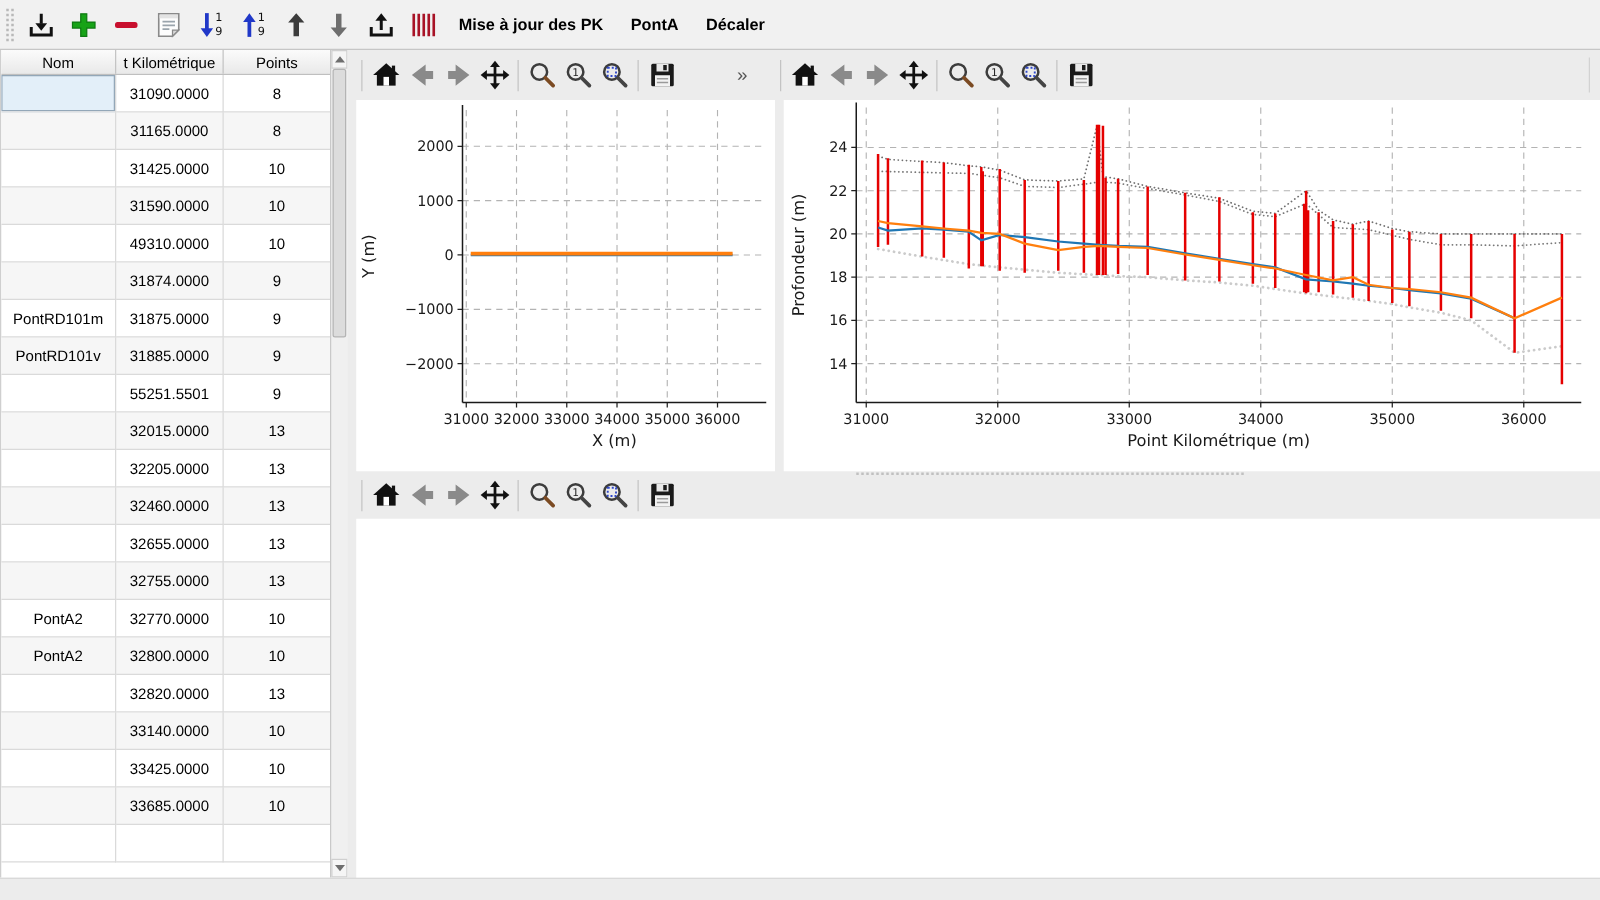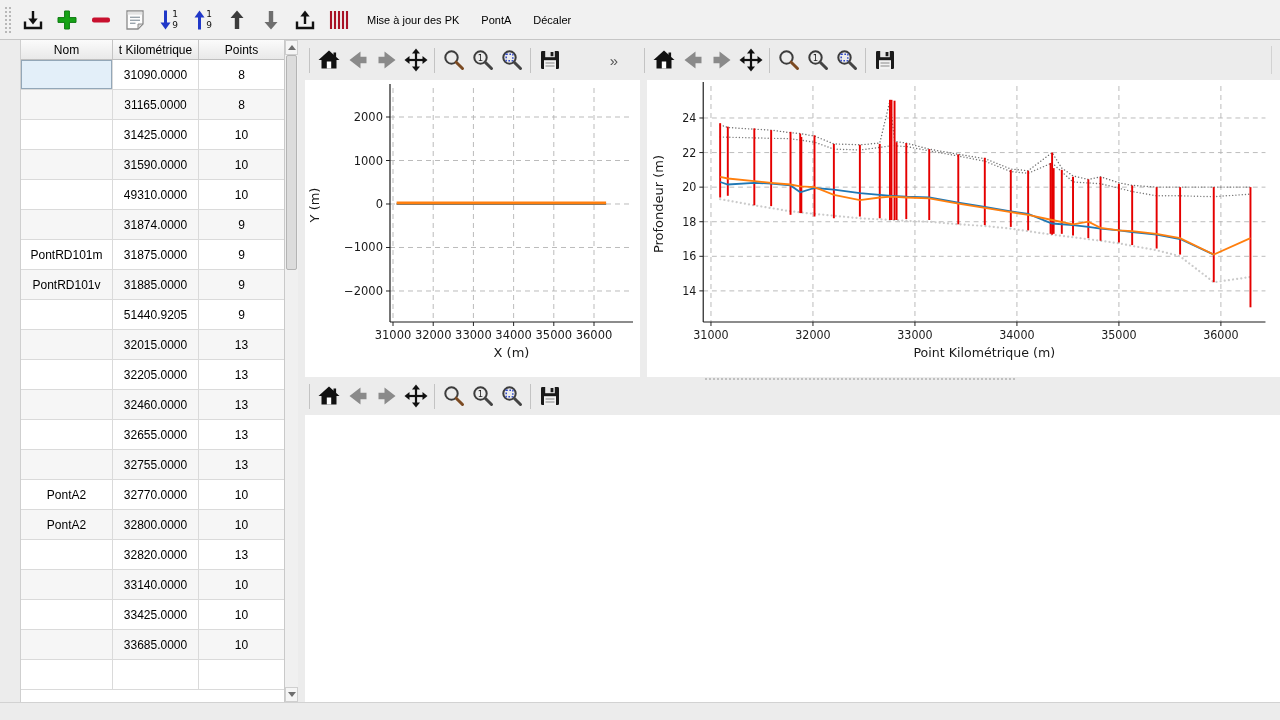--- a/index.html
+++ b/index.html
@@ -8,24 +8,24 @@
   *{box-sizing:border-box;}
 
   
   .topbar{height:40px;background:#f1f1f1;border-bottom:1px solid #c6c6c6;
           display:flex;align-items:center;padding:0 4px;}
   .grip{width:6px;height:26px;margin:0 5px 0 1px;
         border-left:2px dotted #b8b8b8;border-right:2px dotted #b8b8b8;}
   .tbtn{width:34px;height:32px;display:flex;align-items:center;justify-content:center;
         border:none;background:transparent;padding:0;}
   .tbtn svg{width:24px;height:24px;display:block;}
-  .tact{height:32px;display:flex;align-items:center;padding:0 11px;font-size:11px;
-        background:transparent;border:none;font-family:inherit;white-space:nowrap;}
-
-  .content{display:flex;height:662px;margin-left:20px;}
+  .tact{height:32px;display:flex;align-items:center;padding:0 11px;font-size:13px;
+        background:transparent;border:none;font-family:inherit;white-space:nowrap;font-weight:bold;}
+
+  .content{display:flex;height:662px;}
 
   
   .left-panel{width:278px;display:flex;background:#fff;border-left:1px solid #cfcfcf;}
   .grid-wrap{width:264px;overflow:hidden;}
   .thead{display:grid;grid-template-columns:92px 86px 86px;height:20px;
          background:linear-gradient(#fbfbfb,#e9e9e9);border-bottom:1px solid #bfbfbf;}
   .th{display:flex;align-items:center;justify-content:center;font-size:12px;
       border-right:1px solid #c4c4c4;white-space:nowrap;overflow:hidden;}
   .trow{display:grid;grid-template-columns:92px 86px 86px;height:30px;}
   .trow:nth-child(even){background:#f6f6f6;}
@@ -226,21 +226,21 @@
             <div class="td">31875.0000</div>
             <div class="td">9</div>
           </div>
           <div class="trow">
             <div class="td">PontRD101v</div>
             <div class="td">31885.0000</div>
             <div class="td">9</div>
           </div>
           <div class="trow">
             <div class="td"></div>
-            <div class="td">51440.9205</div>
+            <div class="td">55251.5501</div>
             <div class="td">9</div>
           </div>
           <div class="trow">
             <div class="td"></div>
             <div class="td">32015.0000</div>
             <div class="td">13</div>
           </div>
           <div class="trow">
             <div class="td"></div>
             <div class="td">32205.0000</div>

